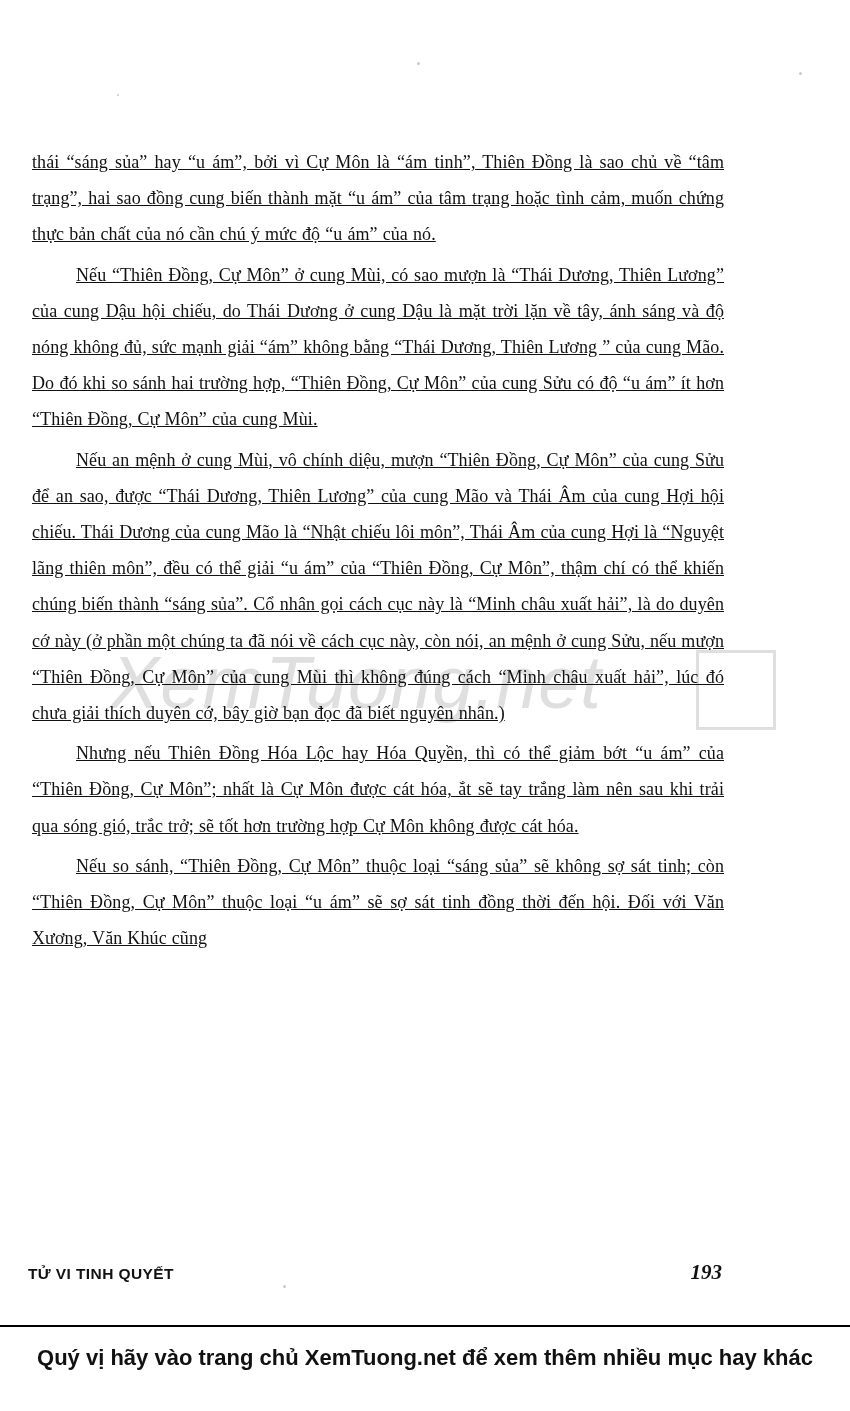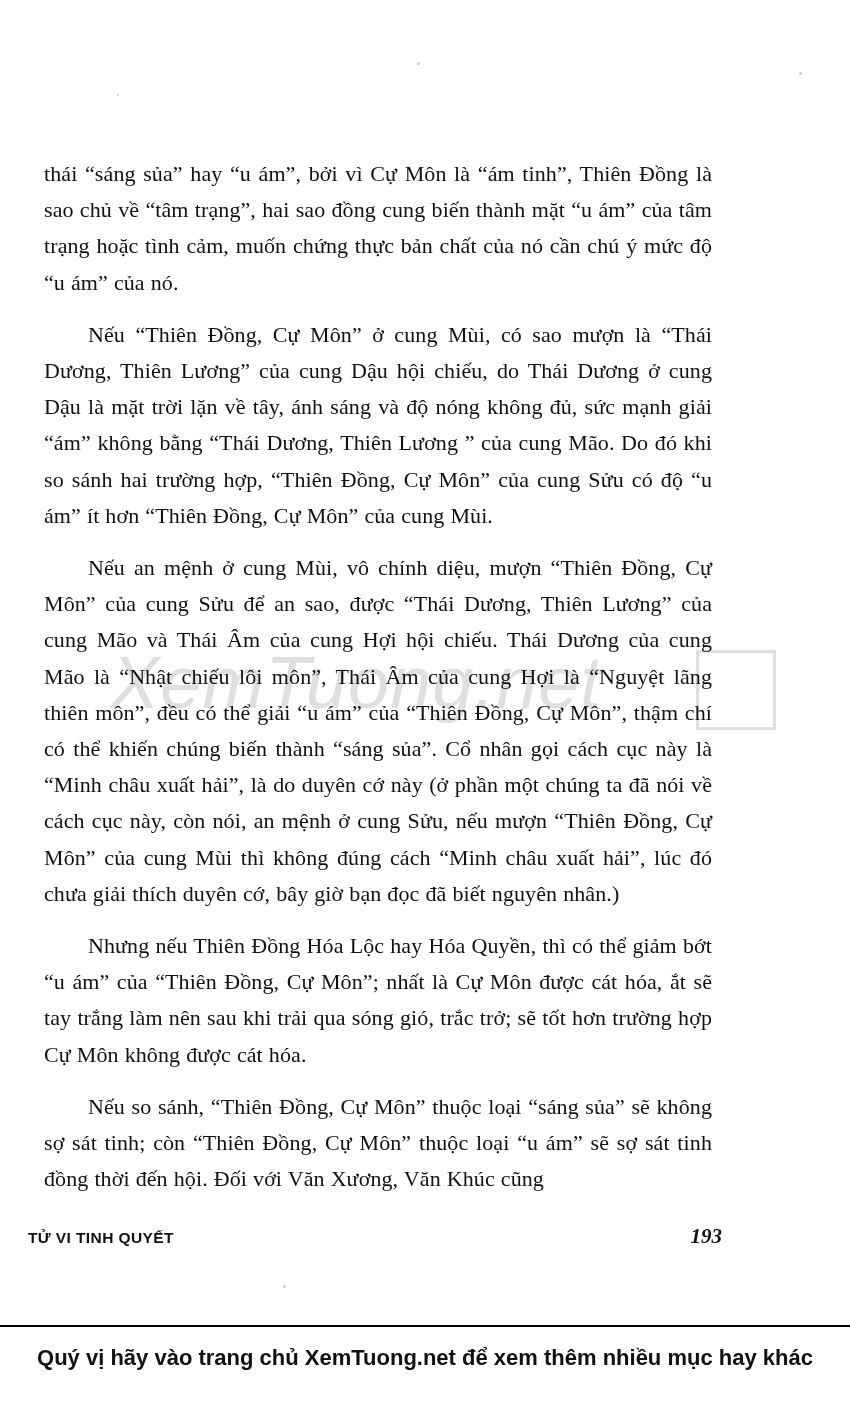--- a/index.html
+++ b/index.html
@@ -33,27 +33,28 @@
   }
 
   .content {
     position: absolute;
     left: 28px;
     top: 140px;
     width: 700px;
   }
 
   p {
-    margin: 16px;
-    font-size: 22px;
+    margin: 4px;
+    font-size: 18px;
     line-height: 36.2px;
     text-align: justify;
     text-justify: inter-word;
     letter-spacing: .1px;
     word-spacing: .4px;
+    text-decoration: underline;
   }
   p.indent {
     text-indent: 44px;
   }
 
   .watermark {
     position: absolute;
     left: 110px;
     top: 640px;
     width: 660px;
@@ -73,21 +74,21 @@
     left: 586px;
     top: 10px;
     width: 74px;
     height: 74px;
     border: 3px solid rgba(150,150,150,0.30);
   }
 
   .footer {
     position: absolute;
     left: 28px;
-    top: 1224px;
+    top: 1260px;
     width: 700px;
     display: flex;
     justify-content: space-between;
     align-items: baseline;
   }
   .footer-left {
     font-family: "Liberation Sans", sans-serif;
     font-weight: bold;
     font-size: 15.5px;
     letter-spacing: .4px;

